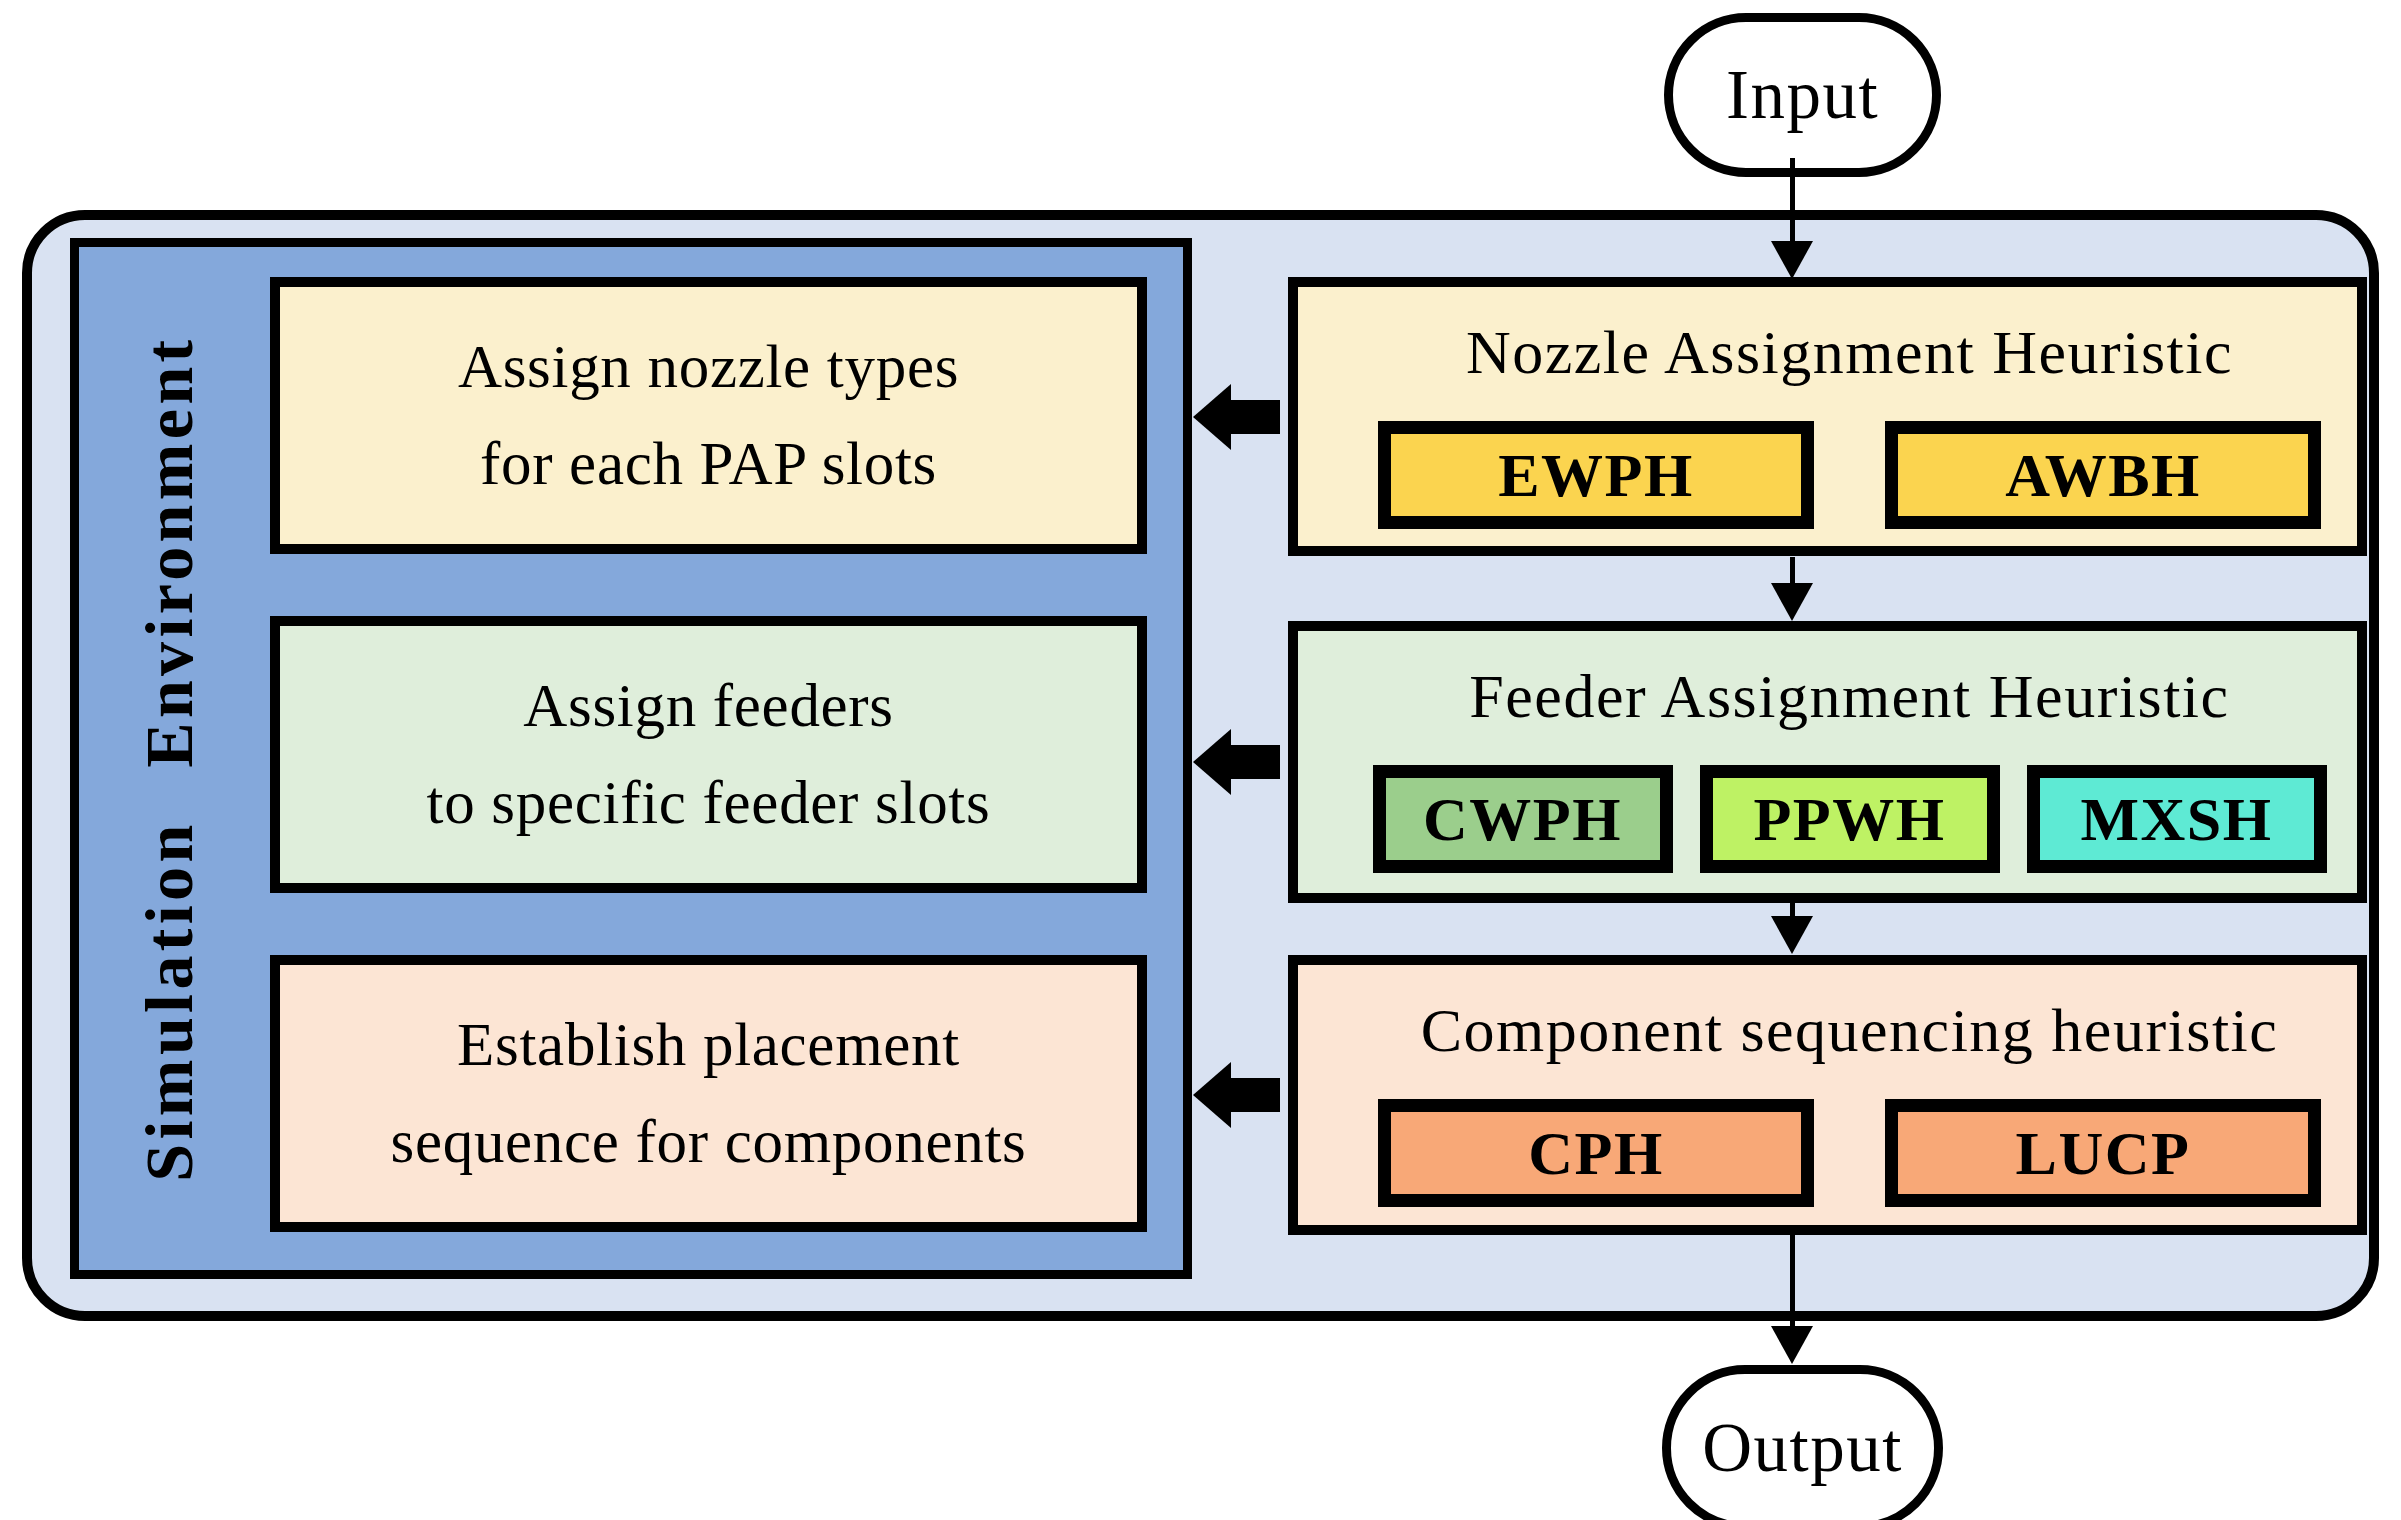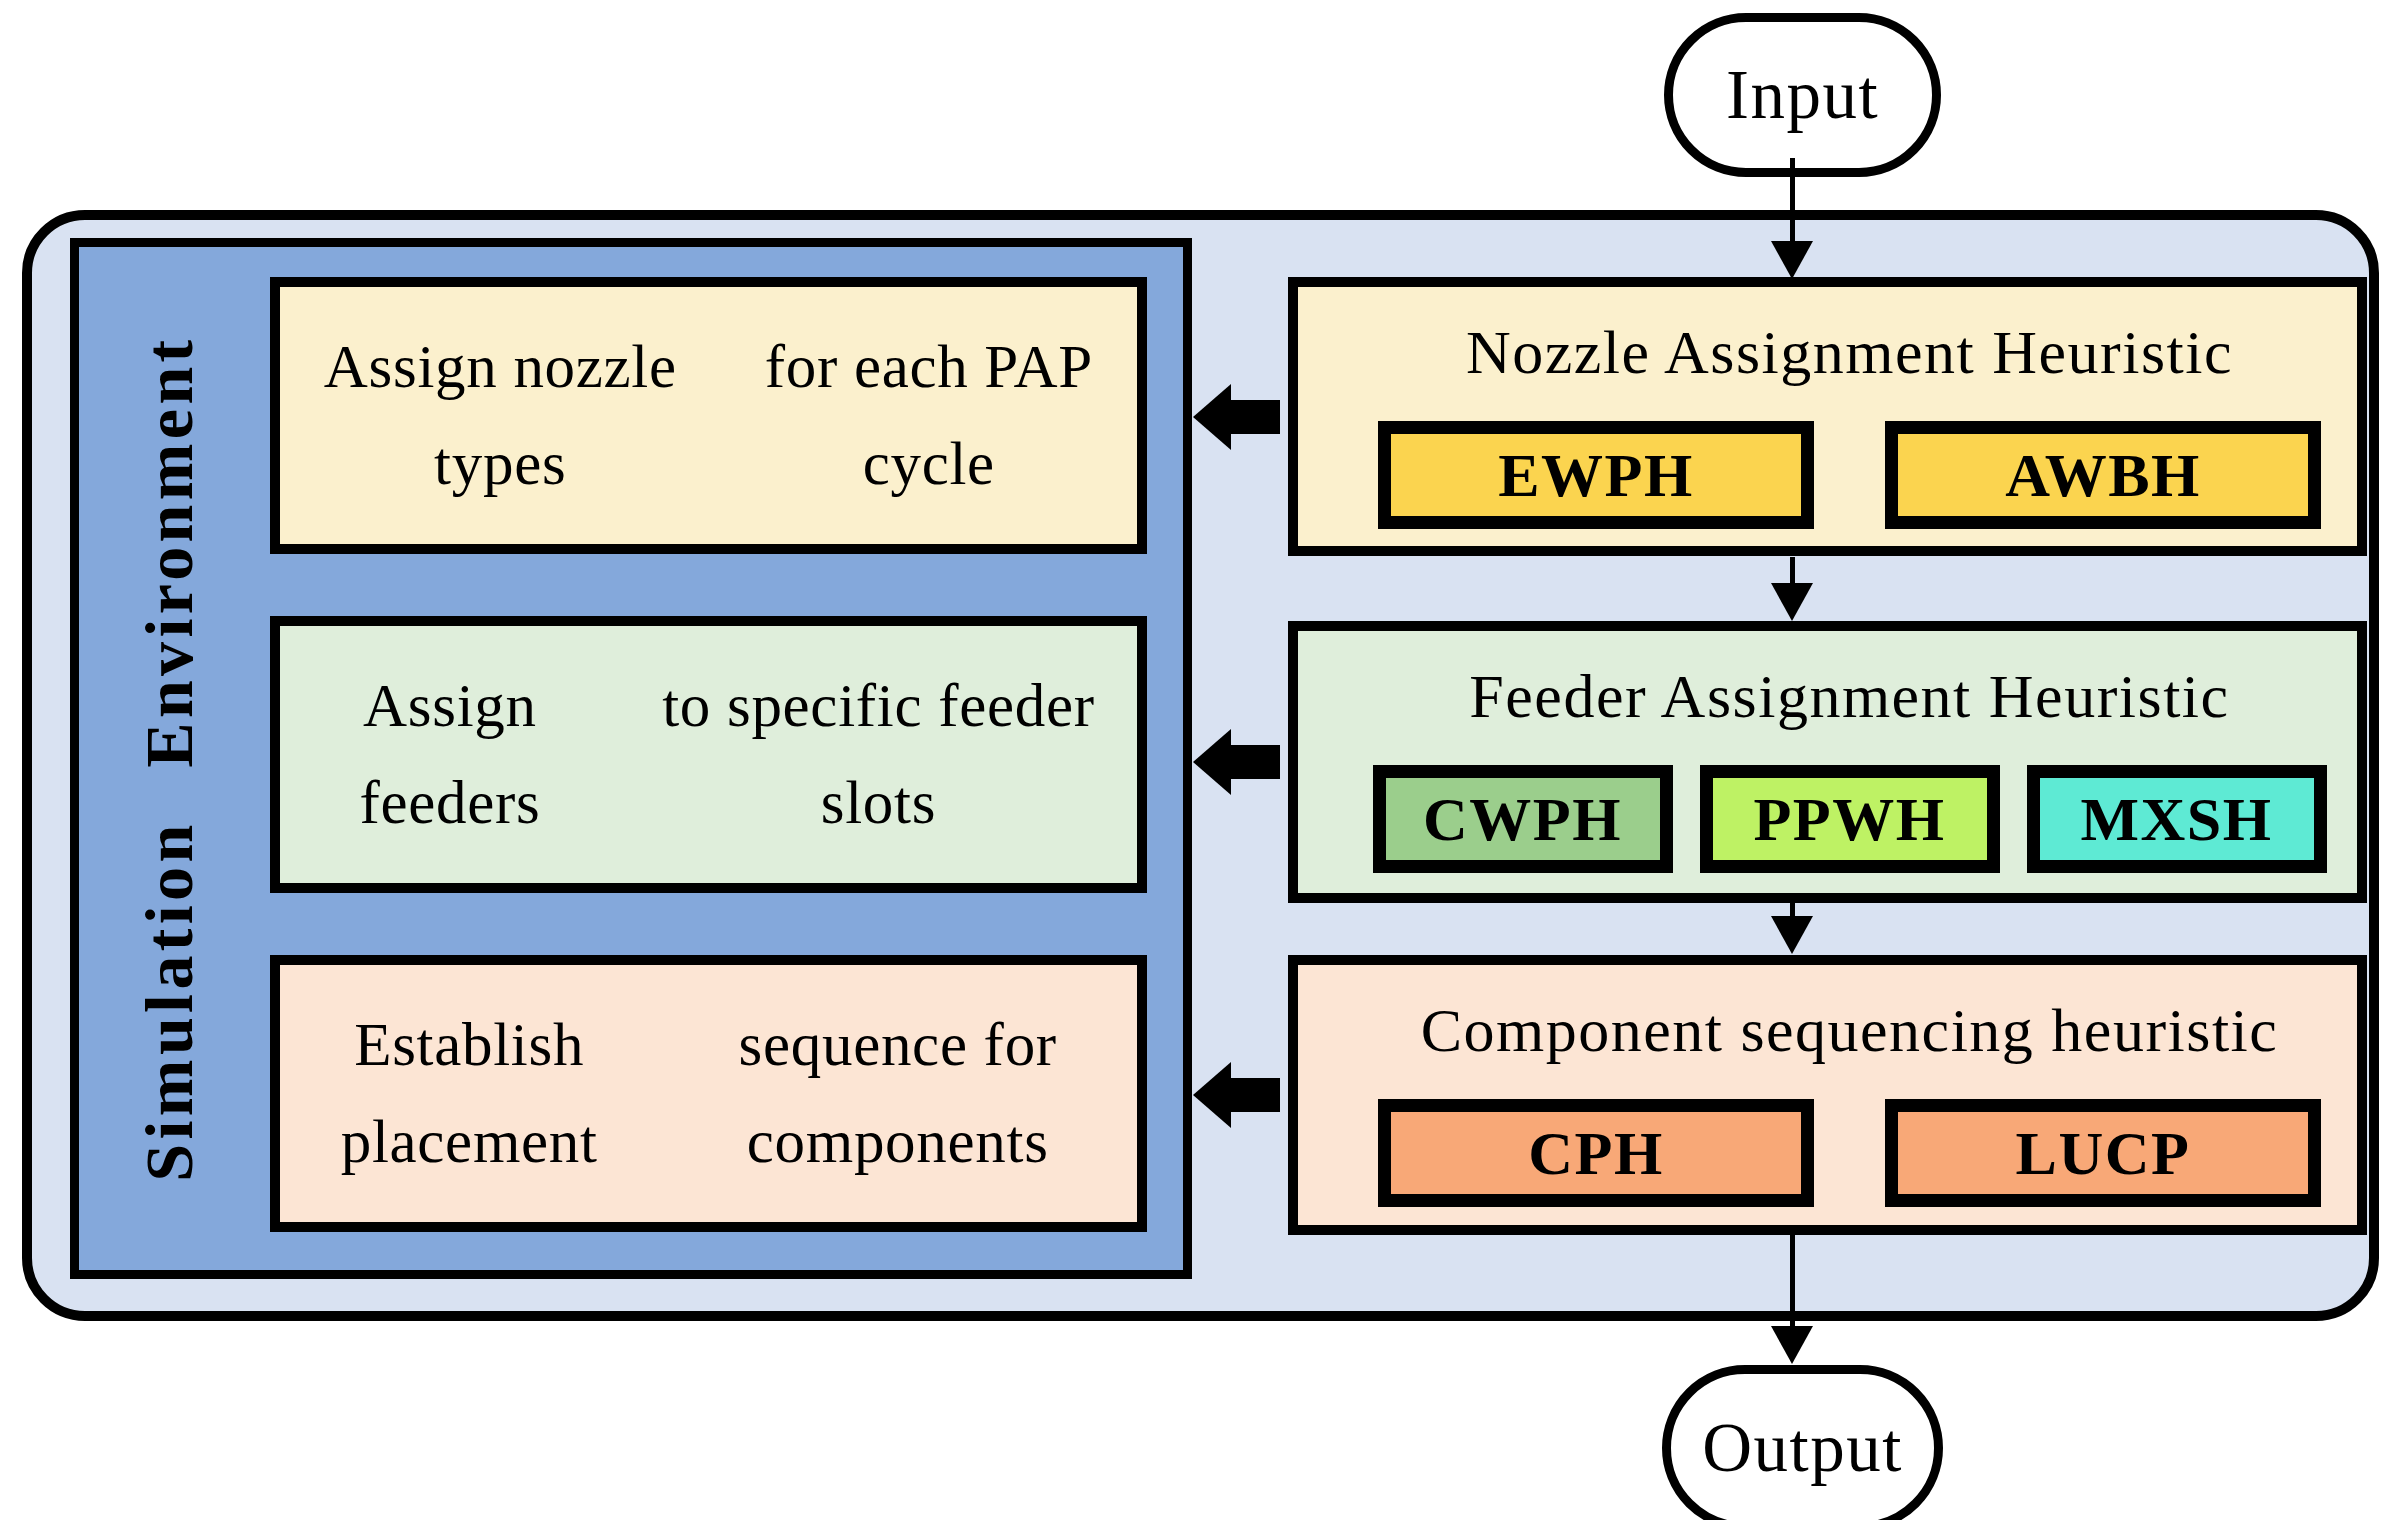--- a/index.html
+++ b/index.html
@@ -52,21 +52,21 @@
     letter-spacing:4.4px;
     word-spacing:31px;
   }
 
   
   .task-box{
     position:absolute;
     left:270px;width:877px;
     border:10.4px solid #000;
     box-sizing:border-box;
-    display:flex;flex-direction:row;align-items:center;justify-content:center;
+    display:flex;flex-direction:column;align-items:center;justify-content:center;
     font-size:61px;line-height:1.58;text-align:center;
     letter-spacing:0.7px;
   }
   .task-box.t0{top:277px;height:277px;}
   .task-box.t1{top:616px;height:277px;}
   .task-box.t2{top:955px;height:277px;}
 
   
   .heuristic-box{
     position:absolute;
@@ -137,21 +137,21 @@
 
   <div class="container-box" style="background-color: rgb(217, 226, 242);"></div>
 
   <div class="sim-panel" style="background-color: rgb(132, 168, 219);"></div>
   <div class="env-label-zone">
     <span class="env-label">Simulation Environment</span>
   </div>
 
   <div class="task-box t0" style="background-color: rgb(251, 240, 205);">
     <span>Assign nozzle types</span>
-    <span>for each PAP cycle</span>
+    <span>for each PAP slots</span>
   </div>
   <div class="task-box t1" style="background-color: rgb(223, 238, 219);">
     <span>Assign feeders</span>
     <span>to specific feeder slots</span>
   </div>
   <div class="task-box t2" style="background-color: rgb(252, 229, 212);">
     <span>Establish placement</span>
     <span>sequence for components</span>
   </div>
 

